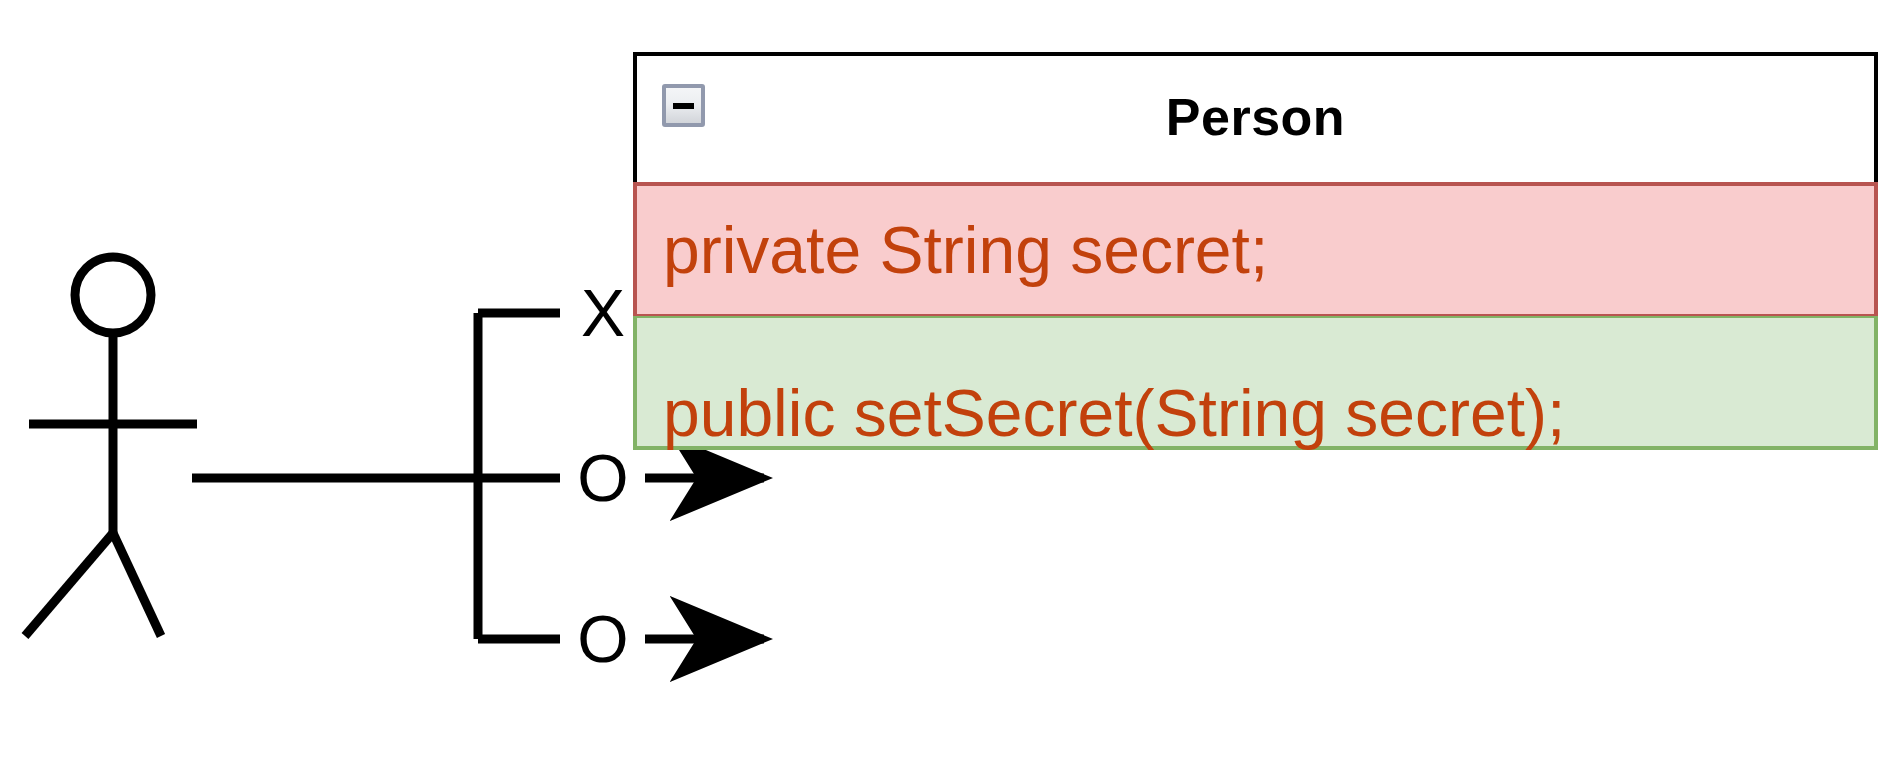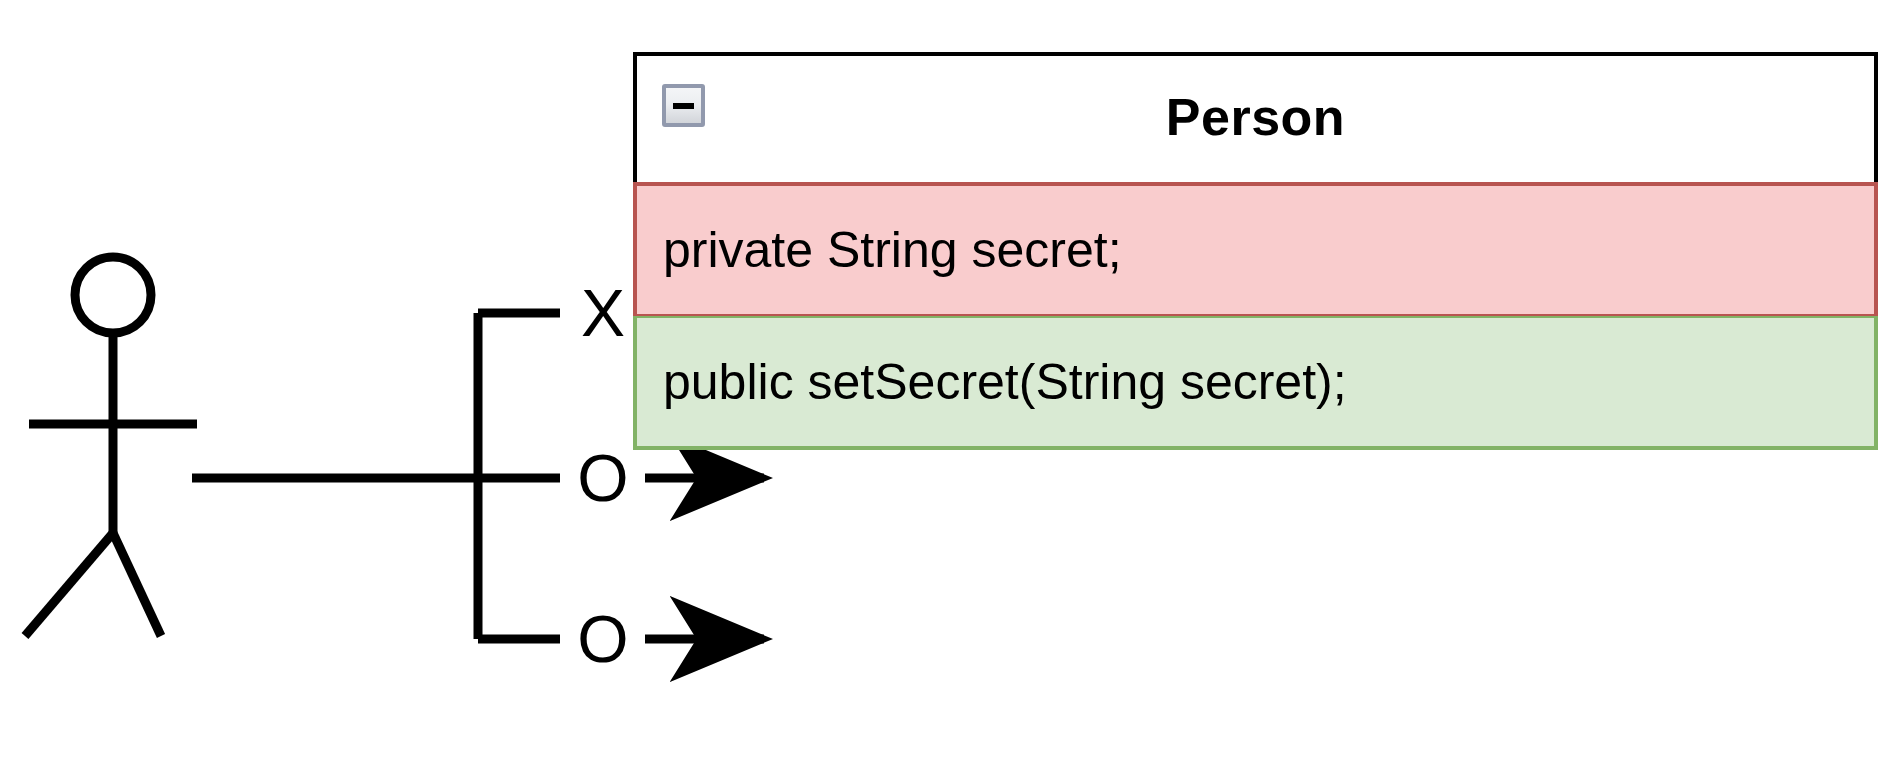--- a/index.html
+++ b/index.html
@@ -76,38 +76,39 @@
 
   .member-row {
     position: relative;
     box-sizing: border-box;
     height: 134px;
     display: flex;
     align-items: center;
     padding-left: 26px;
   }
   .member-row .member-text {
-    font-size: 50px;
-    color: #000000;
+    font-size: 66px;
+    color: #c2410c;
     line-height: 1;
     white-space: nowrap;
   }
   .row-private {
     background: #f9cccd;
     border: 4px solid #b85450;
     border-bottom-width: 2px;
   }
   .row-public {
     background: #d9ead3;
     border: 4px solid #82b366;
     border-top-width: 2px;
     border-bottom-width: 2px;
   }
   .row-public.last {
     border-bottom-width: 4px;
+    align-items: flex-end;
   }
 </style>
 </head>
 <body>
 
 <div id="canvas">
 
   <svg id="diagram-svg" viewBox="0 0 1890 758" xmlns="http://www.w3.org/2000/svg">
     <defs>
       <marker id="arrowhead" markerWidth="12" markerHeight="12" refX="10.5" refY="5" orient="auto" markerUnits="strokeWidth">

